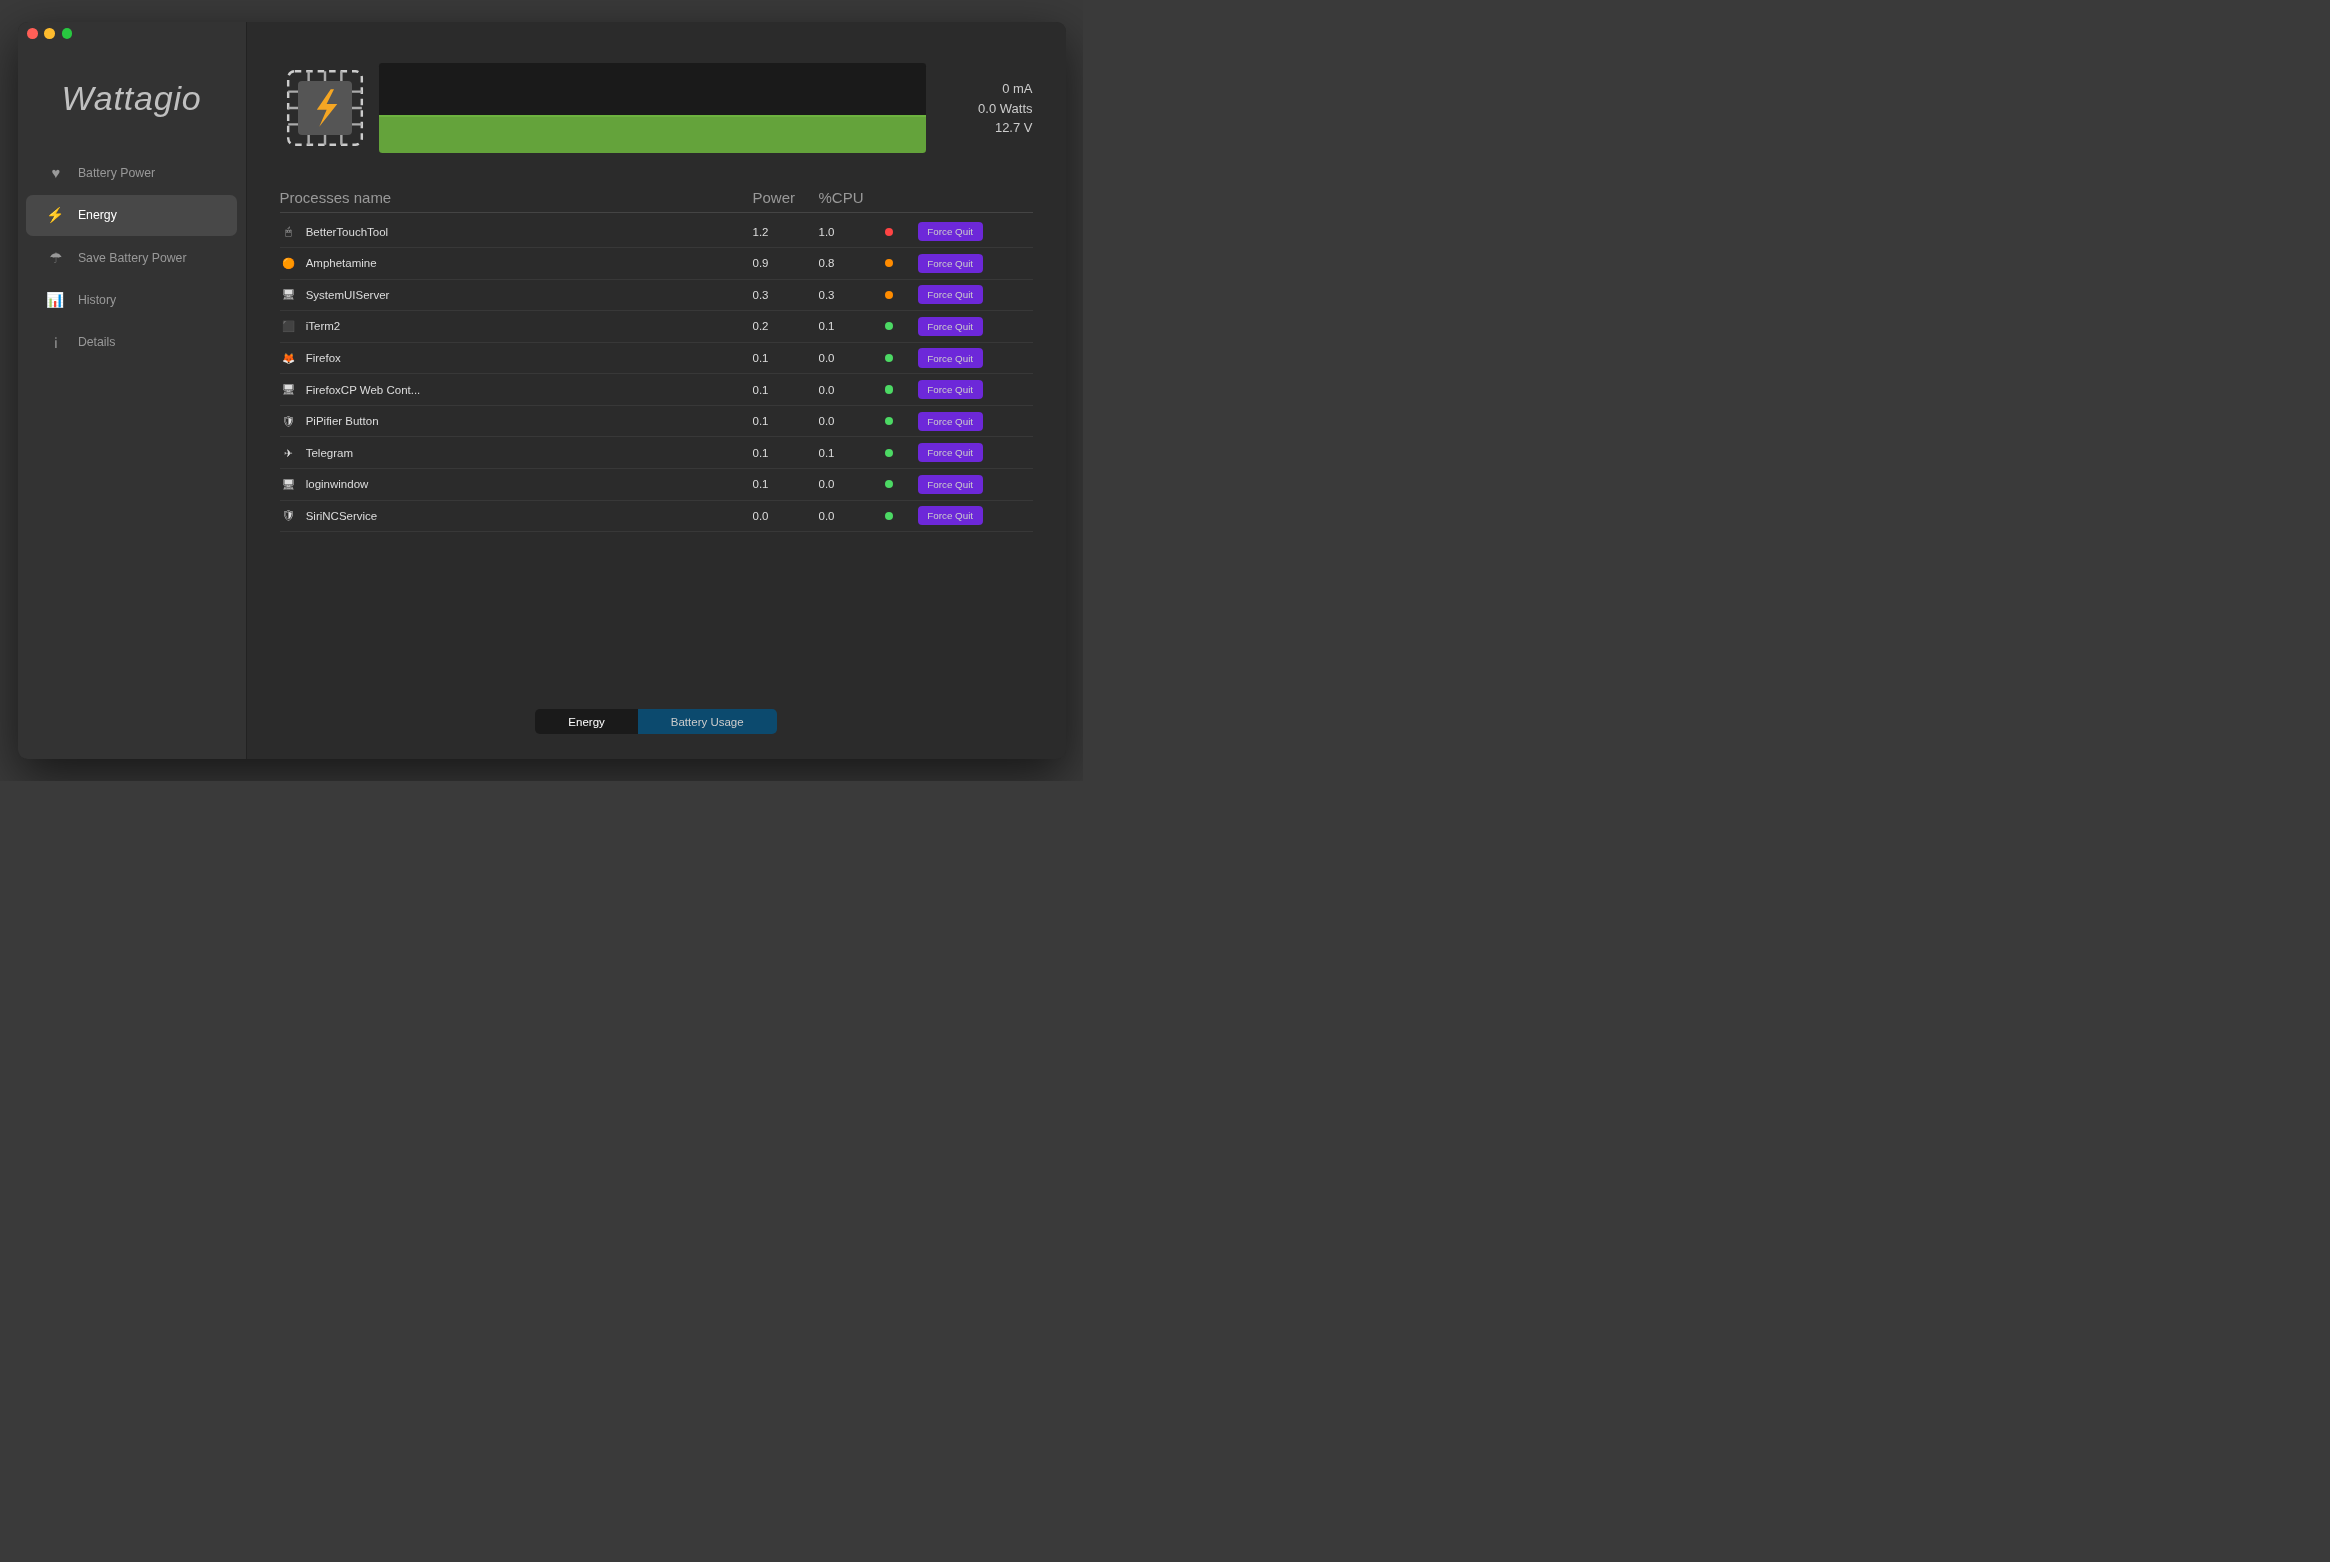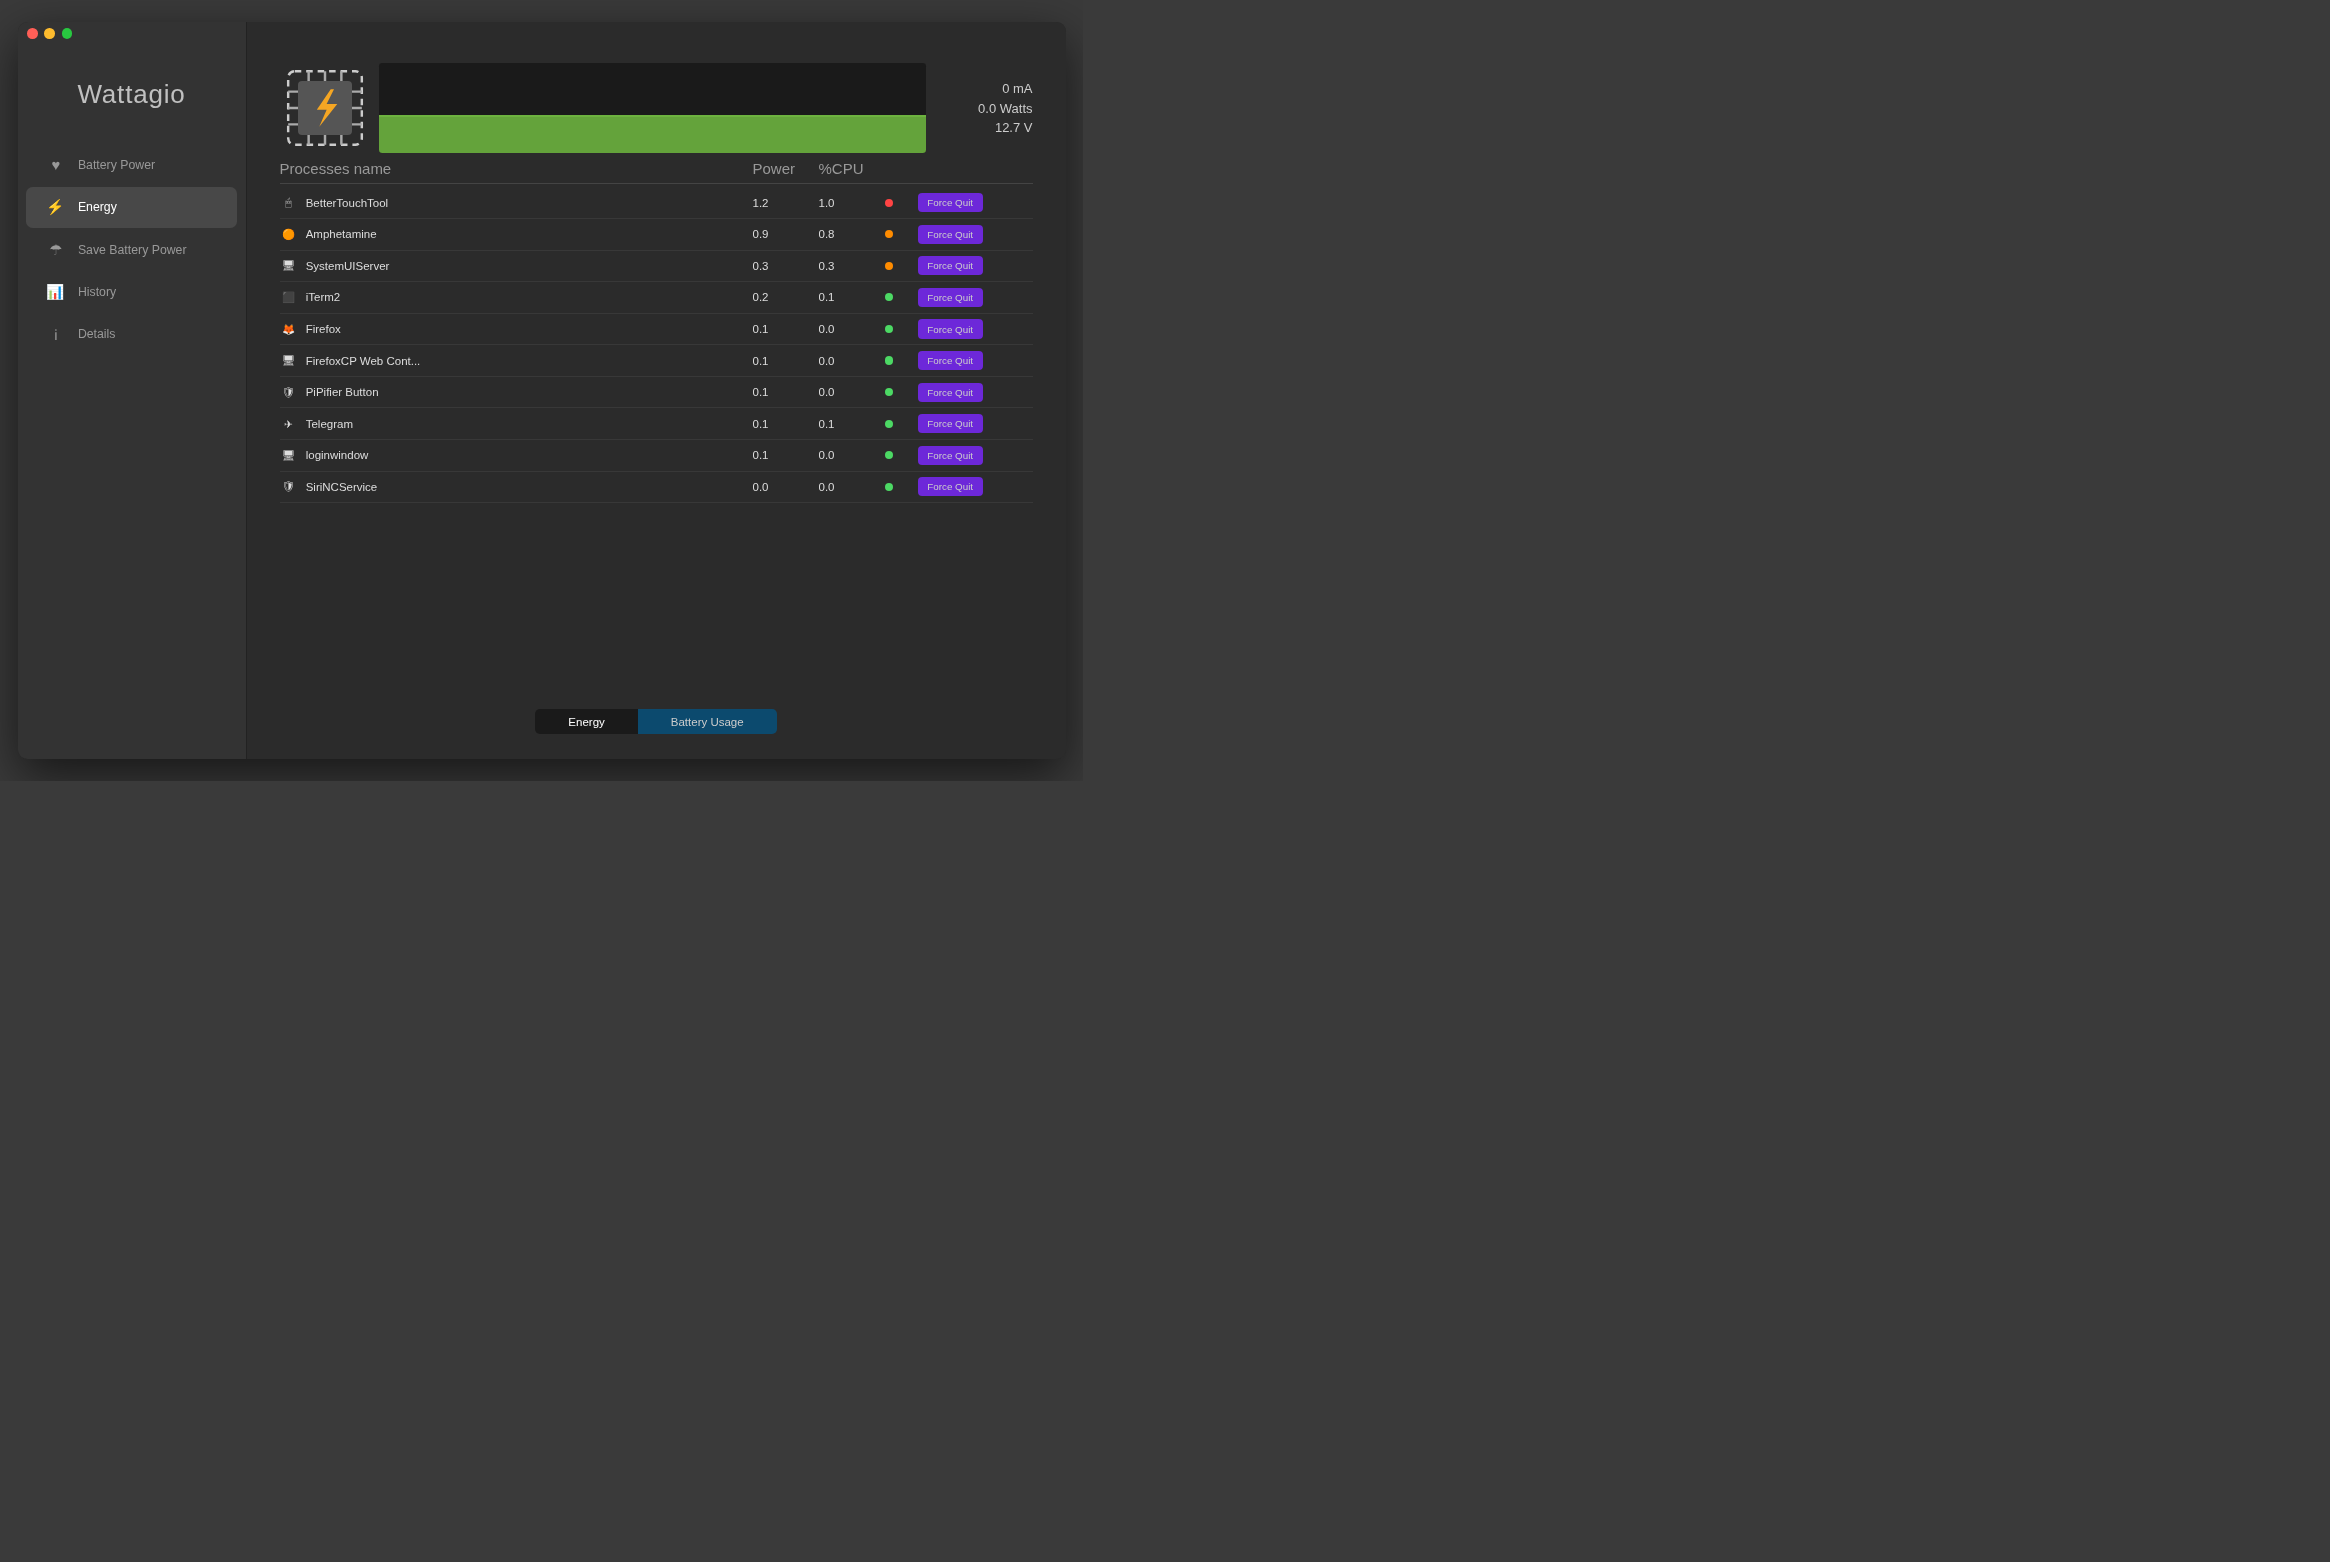--- a/index.html
+++ b/index.html
@@ -61,21 +61,22 @@
       min-width: 229px;
       background: #333333;
       display: flex;
       flex-direction: column;
       padding-top: 41px;
       border-right: 0.8px solid #222;
     }
 
     .app-title {
       color: #c0c0c0;
-      font-size: 26px;
+      font-size: 34px;
+      font-style: italic;
       font-weight: 300;
       text-align: center;
       padding: 16.4px 0 33px 0;
       letter-spacing: 0.8px;
     }
 
     .nav-item {
       display: flex;
       align-items: center;
       padding: 9.8px 19.7px;
@@ -112,20 +113,21 @@
       padding: 41px 33px 24.6px 33px;
       display: flex;
       flex-direction: column;
       overflow: hidden;
     }
 
     
     .stats-area {
       display: flex;
       gap: 9px;
+      margin-bottom: 29px;
     }
 
     .cpu-icon {
       width: 90px;
       height: 90px;
       flex-shrink: 0;
       position: relative;
     }
 
     .cpu-icon-inner {

